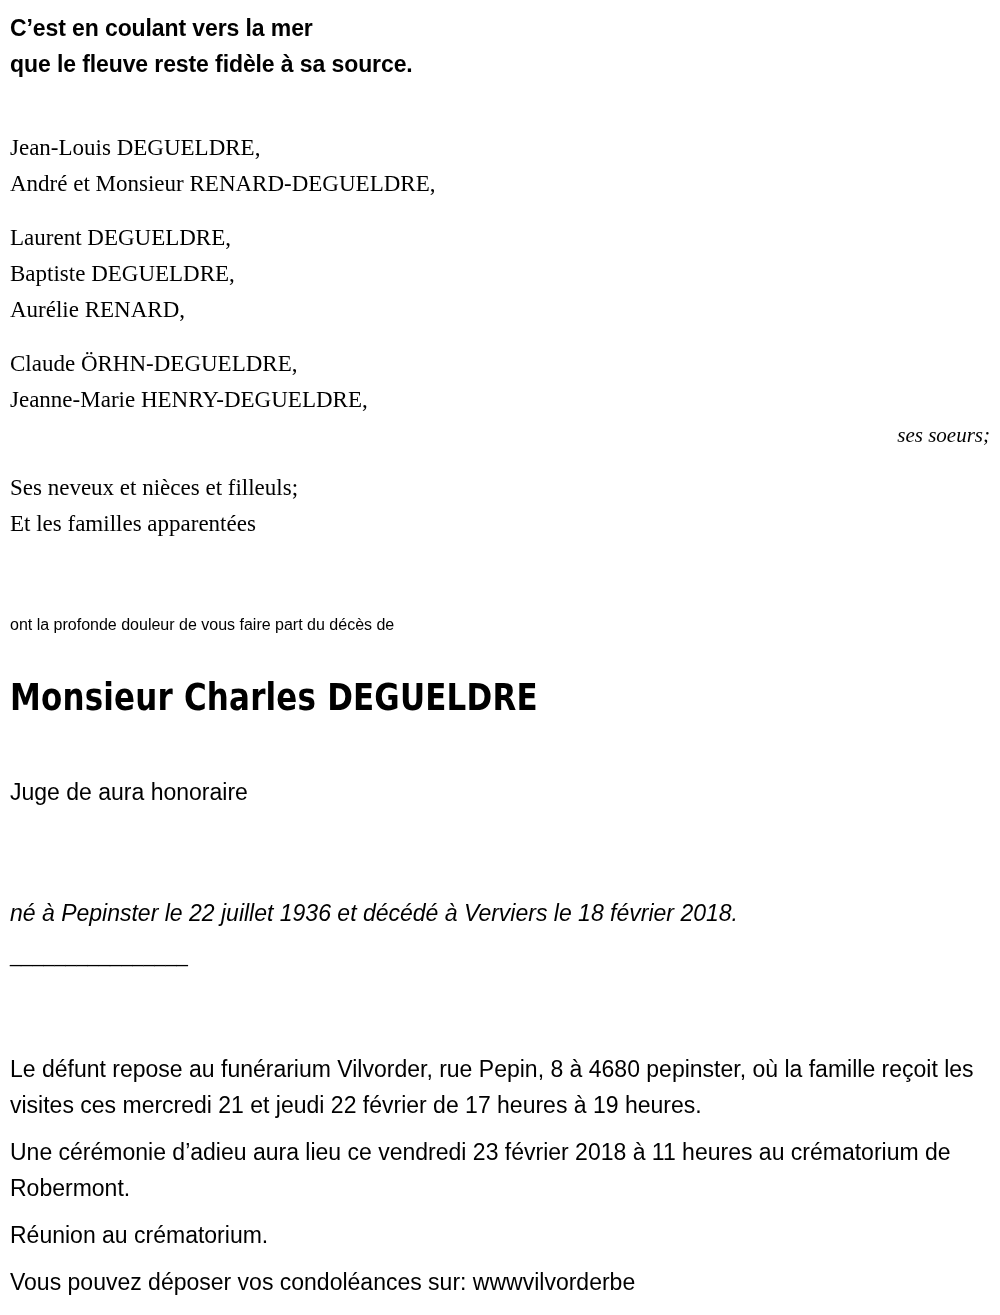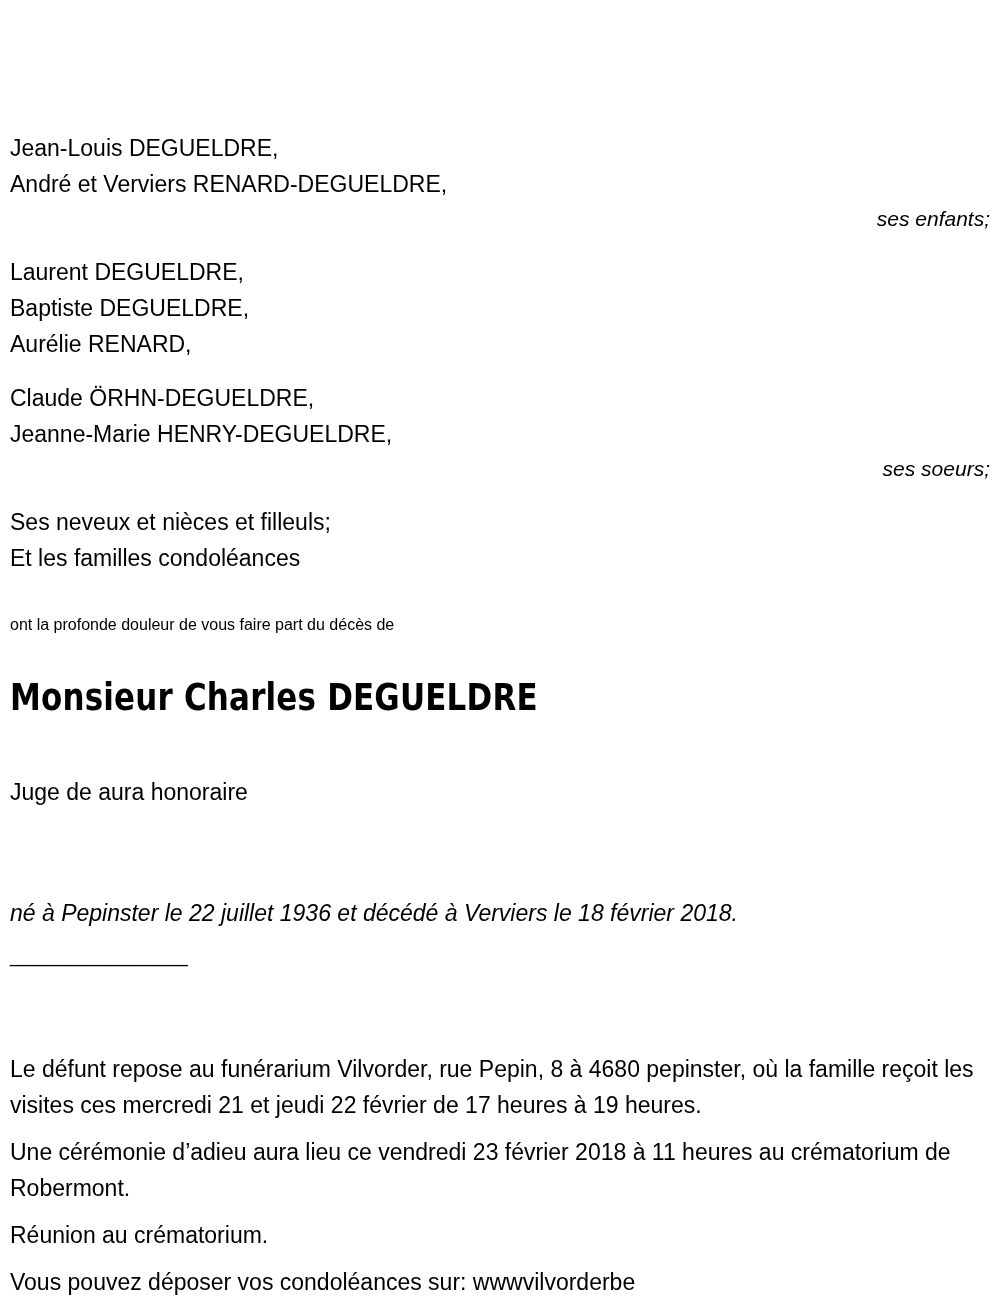--- a/index.html
+++ b/index.html
@@ -40,20 +40,21 @@
     letter-spacing: -0.1px;
     white-space: nowrap;
   }
 
   
   .family {
     position: absolute;
     left: 0;
     top: 130px;
     width: 980px;
+    font-family: Liberation Serif, serif;
   }
 
   .fam-block {
     position: relative;
     margin-bottom: 18px;
   }
 
   .fam-line {
     font-size: 23px;
     line-height: 36px;
@@ -146,44 +147,47 @@
 
   .arr-para b {
     font-weight: normal;
   }
 </style>
 </head>
 <body>
 
 <div class="notice">
 
+  <div class="epigraph">
+    <div class="epigraph-line">C’est en coulant vers la mer</div>
+    <div class="epigraph-line">que le fleuve reste fidèle à sa source.</div>
+  </div>
 
   <div class="family">
 
     <div class="fam-block">
       <div class="fam-line">Jean-Louis DEGUELDRE,</div>
-      <div class="fam-line">André et Verviers RENARD-DEGUELDRE,</div>
-      <span class="relation">ses enfants;</span>
+      <div class="fam-line">André et Monsieur RENARD-DEGUELDRE,</div>
     </div>
 
     <div class="fam-block">
       <div class="fam-line">Laurent DEGUELDRE,</div>
       <div class="fam-line">Baptiste DEGUELDRE,</div>
       <div class="fam-line">Aurélie RENARD,</div>
     </div>
 
     <div class="fam-block">
       <div class="fam-line">Claude ÖRHN-DEGUELDRE,</div>
       <div class="fam-line">Jeanne-Marie HENRY-DEGUELDRE,</div>
       <span class="relation">ses soeurs;</span>
     </div>
 
     <div class="fam-block">
       <div class="fam-line">Ses neveux et nièces et filleuls;</div>
-      <div class="fam-line">Et les familles condoléances</div>
+      <div class="fam-line">Et les familles apparentées</div>
     </div>
 
   </div>
 
   <div class="lead-in">ont la profonde douleur de vous faire part du décès de</div>
 
   <div class="deceased-name">Monsieur Charles DEGUELDRE</div>
 
   <div class="honours">
     <div class="honour-line">Juge de aura honoraire</div>

